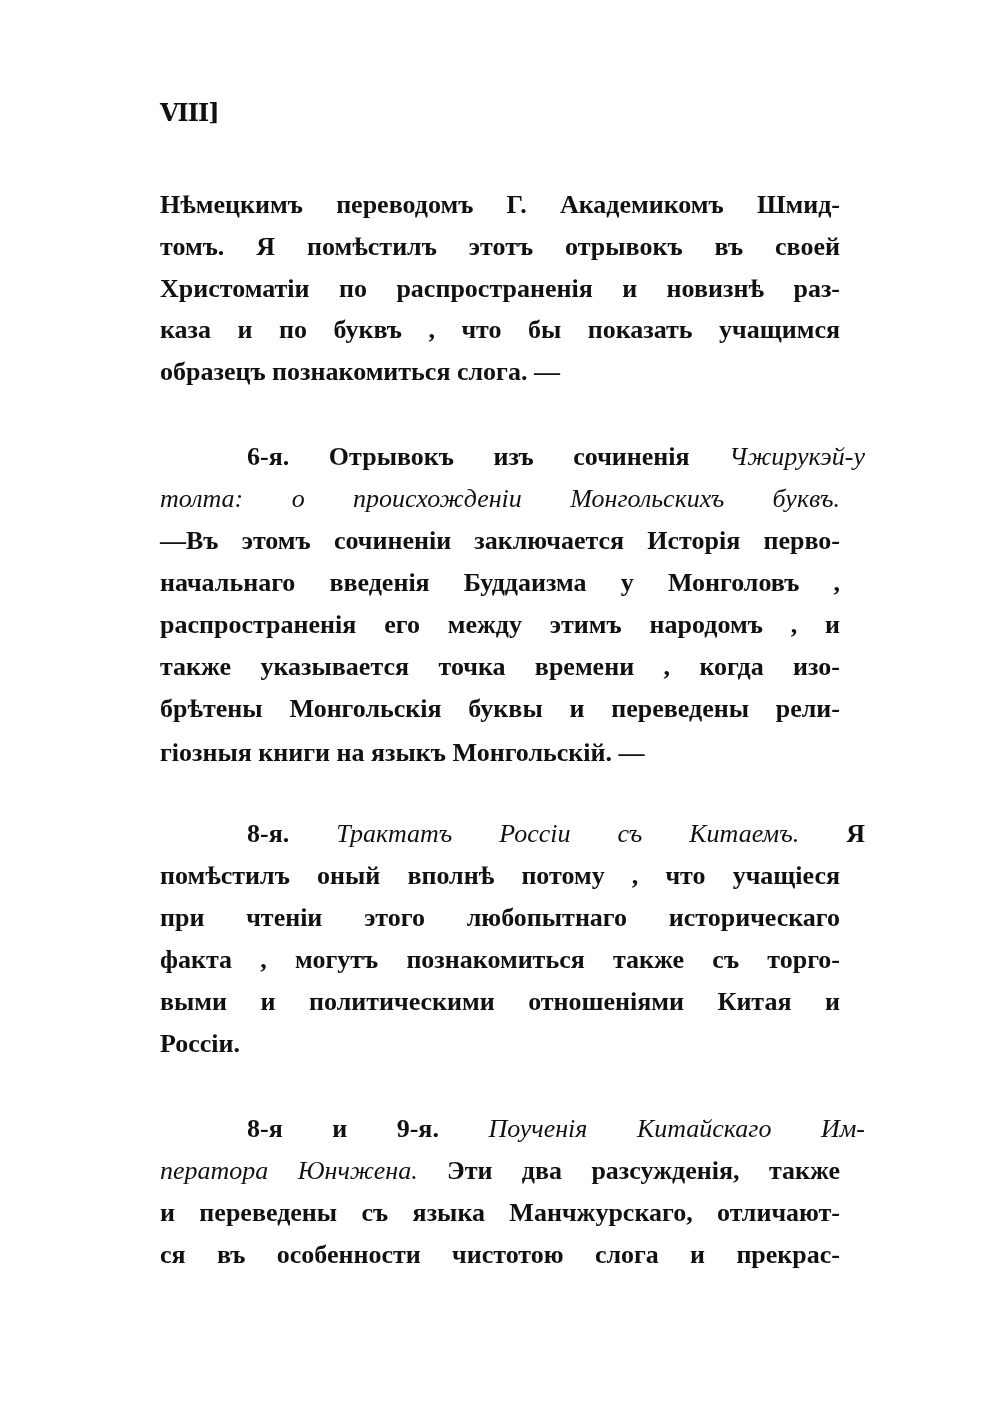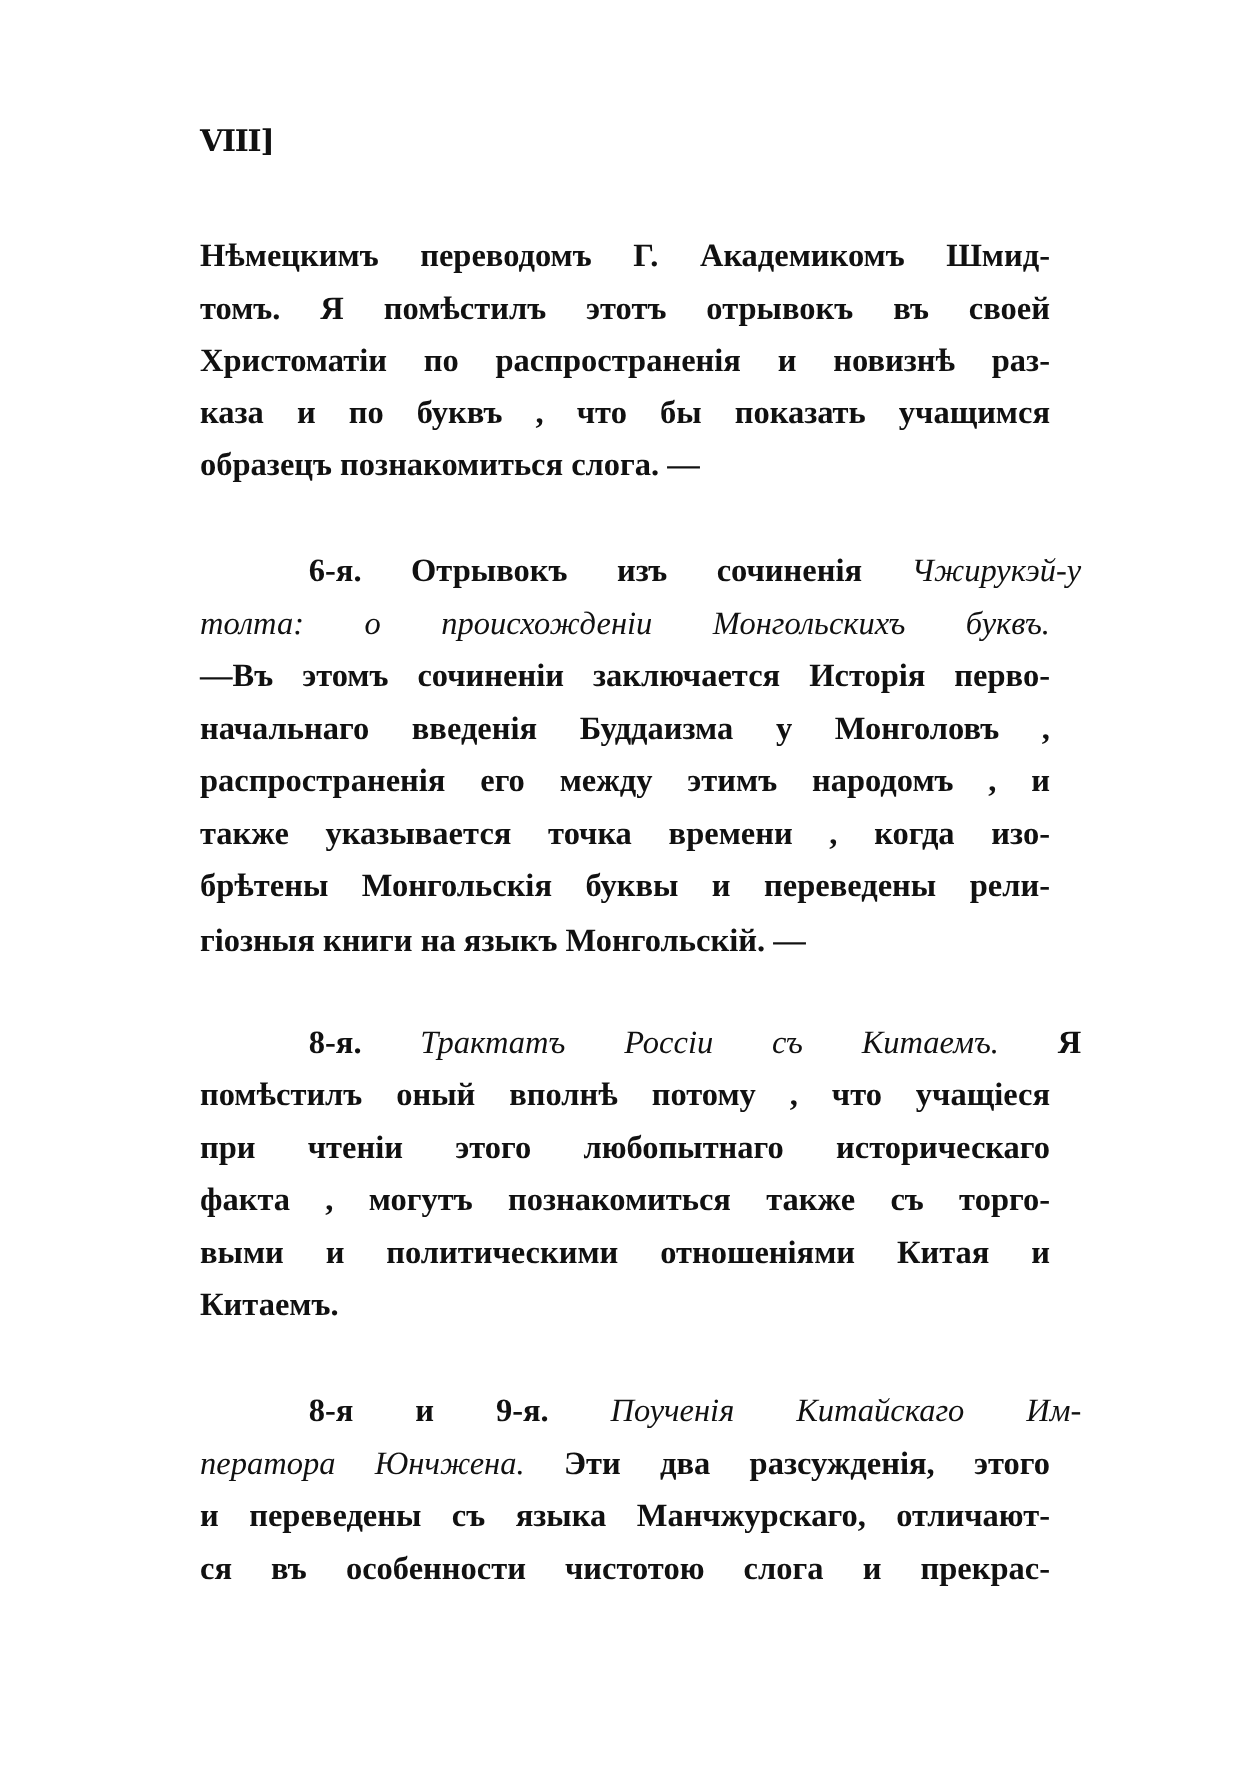--- a/index.html
+++ b/index.html
@@ -55,28 +55,28 @@
   <div>
     <div class="line indent" style="top:817px">
       <span class="b">8-я.</span>
       <span class="it">Трактатъ Россіи съ Китаемъ.</span>
       <span>Я</span>
     </div>
     <div class="line" style="top:859px">помѣстилъ оный вполнѣ потому , что учащіеся</div>
     <div class="line" style="top:901px">при чтеніи этого любопытнаго историческаго</div>
     <div class="line" style="top:943px">факта , могутъ познакомиться также съ торго-</div>
     <div class="line" style="top:985px">выми и политическими отношеніями Китая и</div>
-    <div class="line last" style="top:1027px">Китаемъ.</div>
+    <div class="line last" style="top:1027px">Россіи.</div>
   </div>
 
   <div>
     <div class="line indent" style="top:1112px">
       <span class="b">8-я и 9-я.</span>
       <span class="it">Поученія Китайскаго Им-</span>
     </div>
     <div class="line" style="top:1154px">
       <span class="it">ператора Юнчжена.</span>
-      <span>Эти два разсужденія, этого</span>
+      <span>Эти два разсужденія, также</span>
     </div>
     <div class="line" style="top:1196px">и переведены съ языка Манчжурскаго, отличают-</div>
     <div class="line" style="top:1238px">ся въ особенности чистотою слога и прекрас-</div>
   </div>
 </div>
 
 </body></html>

